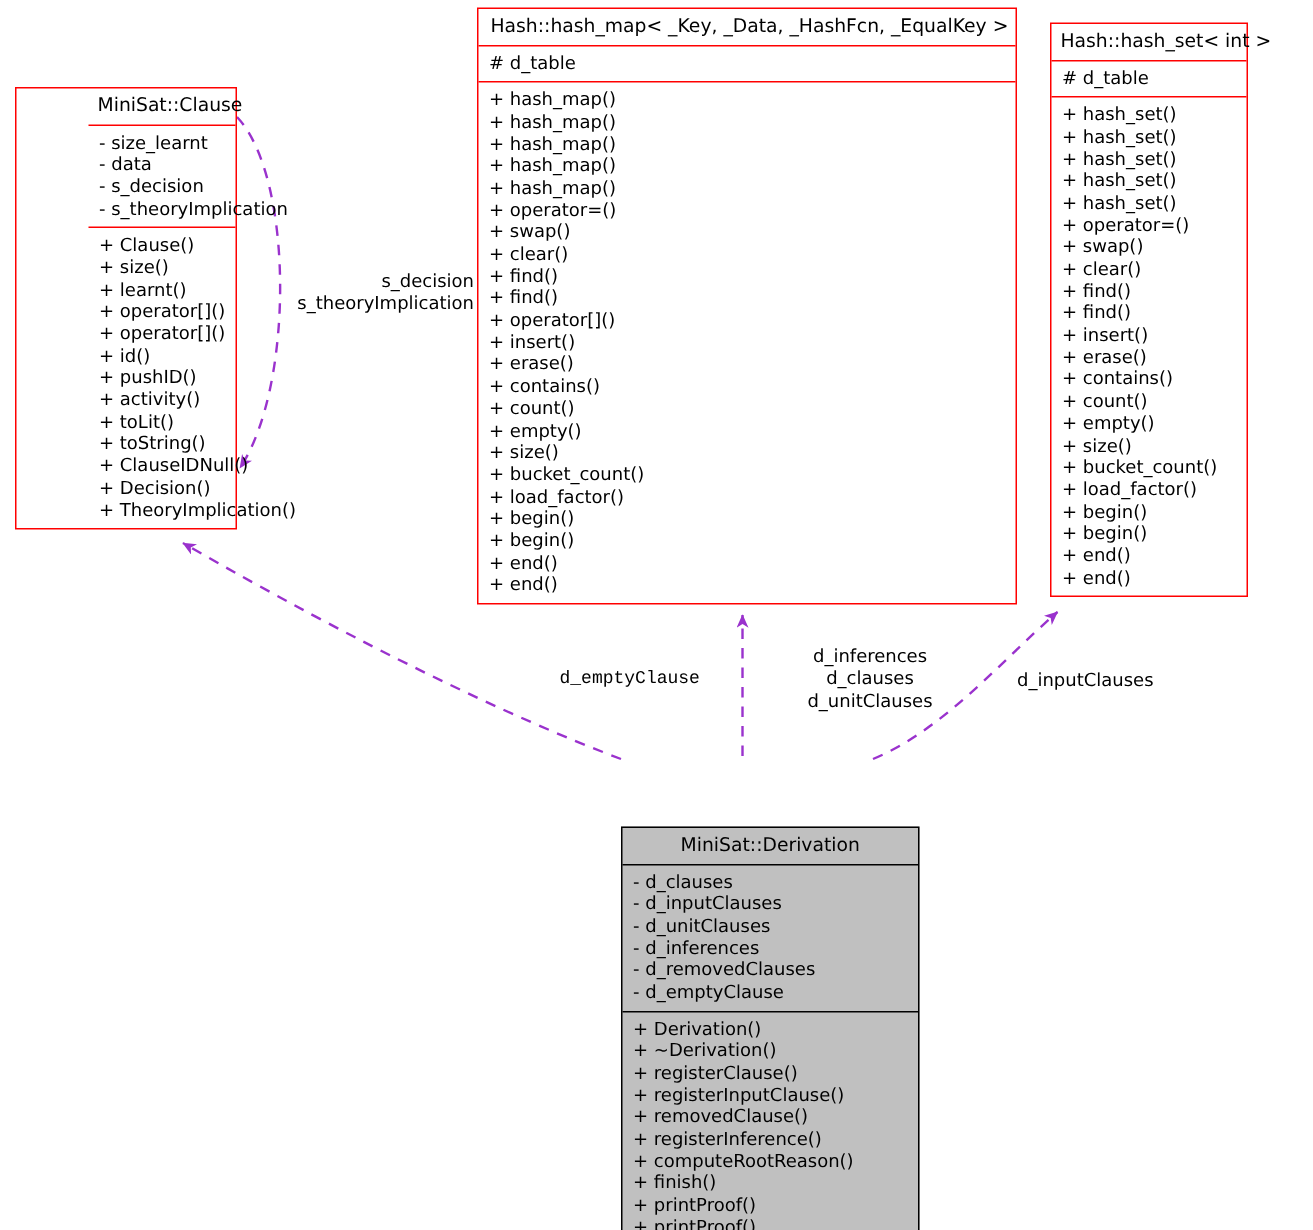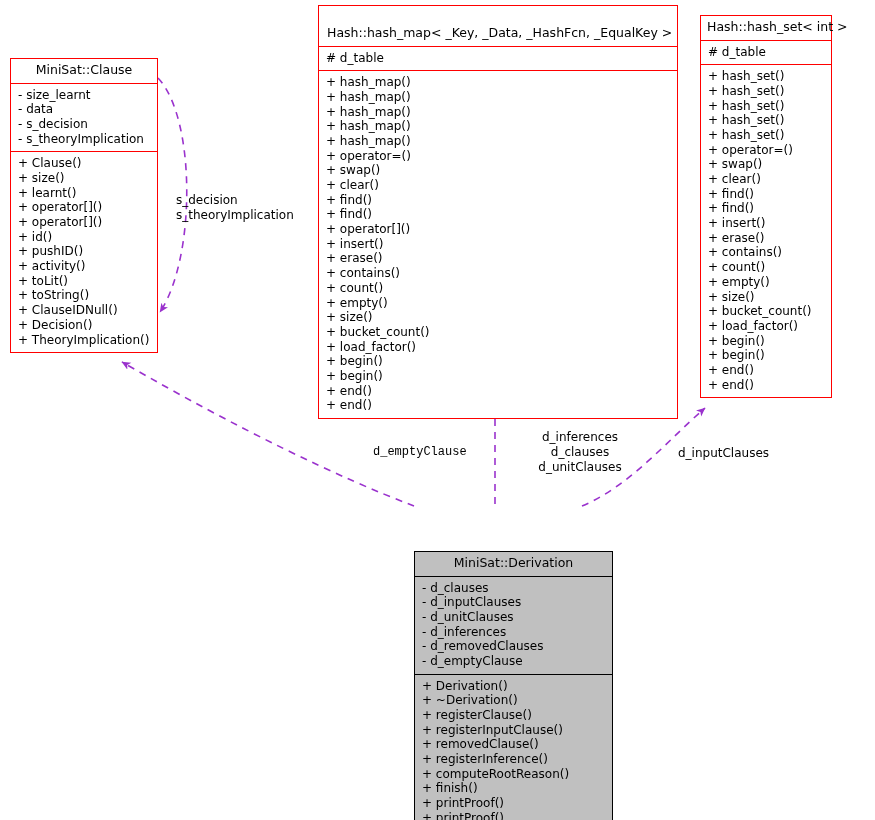--- a/index.html
+++ b/index.html
@@ -93,36 +93,36 @@
 
     <path d="M 158,78 C 196,118 196,258 160,312" fill="none" stroke="#9a32cd" stroke-width="1.6" stroke-dasharray="7,6" marker-end="url(#arrow-purple)"></path>
 
     <path d="M 414,506 C 340,478 240,430 122,362" fill="none" stroke="#9a32cd" stroke-width="1.6" stroke-dasharray="7,6" marker-end="url(#arrow-purple)"></path>
 
     <path d="M 495,504 L 495,410" fill="none" stroke="#9a32cd" stroke-width="1.6" stroke-dasharray="7,6" marker-end="url(#arrow-purple)"></path>
 
     <path d="M 582,506 C 630,486 668,440 705,408" fill="none" stroke="#9a32cd" stroke-width="1.6" stroke-dasharray="7,6" marker-end="url(#arrow-purple)"></path>
   </svg>
 
-  <div class="edge-label" style="left:176px; top:193px; width:140px; text-align:left;">
+  <div class="edge-label" style="left:176px; top:180px; width:140px; text-align:right;">
     <div>s_decision</div>
     <div>s_theoryImplication</div>
   </div>
 
   <div class="edge-label" style="left:373px; top:445px;font-family:Liberation Mono, monospace;">d_emptyClause</div>
 
   <div class="edge-label" style="left:499px; top:430px; width:162px; text-align:center;">
     <div>d_inferences</div>
     <div>d_clauses</div>
     <div>d_unitClauses</div>
   </div>
 
   <div class="edge-label" style="left:678px; top:446px;text-align:center;">d_inputClauses</div>
 
-  <div class="uml-class" style="left:10px; top:58px; width:148px;">
+  <div class="uml-class" style="left:10px; top:58px; width:148px;padding-left:48px;">
     <div class="uml-title">MiniSat::Clause</div>
     <div class="uml-sep"></div>
     <div class="uml-section">
       <div class="uml-row">- size_learnt</div>
       <div class="uml-row">- data</div>
       <div class="uml-row">- s_decision</div>
       <div class="uml-row">- s_theoryImplication</div>
     </div>
     <div class="uml-sep"></div>
     <div class="uml-section">
@@ -136,21 +136,21 @@
       <div class="uml-row">+ activity()</div>
       <div class="uml-row">+ toLit()</div>
       <div class="uml-row">+ toString()</div>
       <div class="uml-row">+ ClauseIDNull()</div>
       <div class="uml-row">+ Decision()</div>
       <div class="uml-row">+ TheoryImplication()</div>
     </div>
   </div>
 
   <div class="uml-class" style="left:318px; top:5px; width:360px;">
-    <div class="uml-title" style="text-align:left; padding-left:8px;margin-top:16px;">Hash::hash_map&lt; _Key, _Data, _HashFcn, _EqualKey &gt;</div>
+    <div class="uml-title" style="text-align:left; padding-left:8px;">Hash::hash_map&lt; _Key, _Data, _HashFcn, _EqualKey &gt;</div>
     <div class="uml-sep"></div>
     <div class="uml-section">
       <div class="uml-row"># d_table</div>
     </div>
     <div class="uml-sep"></div>
     <div class="uml-section">
       <div class="uml-row">+ hash_map()</div>
       <div class="uml-row">+ hash_map()</div>
       <div class="uml-row">+ hash_map()</div>
       <div class="uml-row">+ hash_map()</div>

